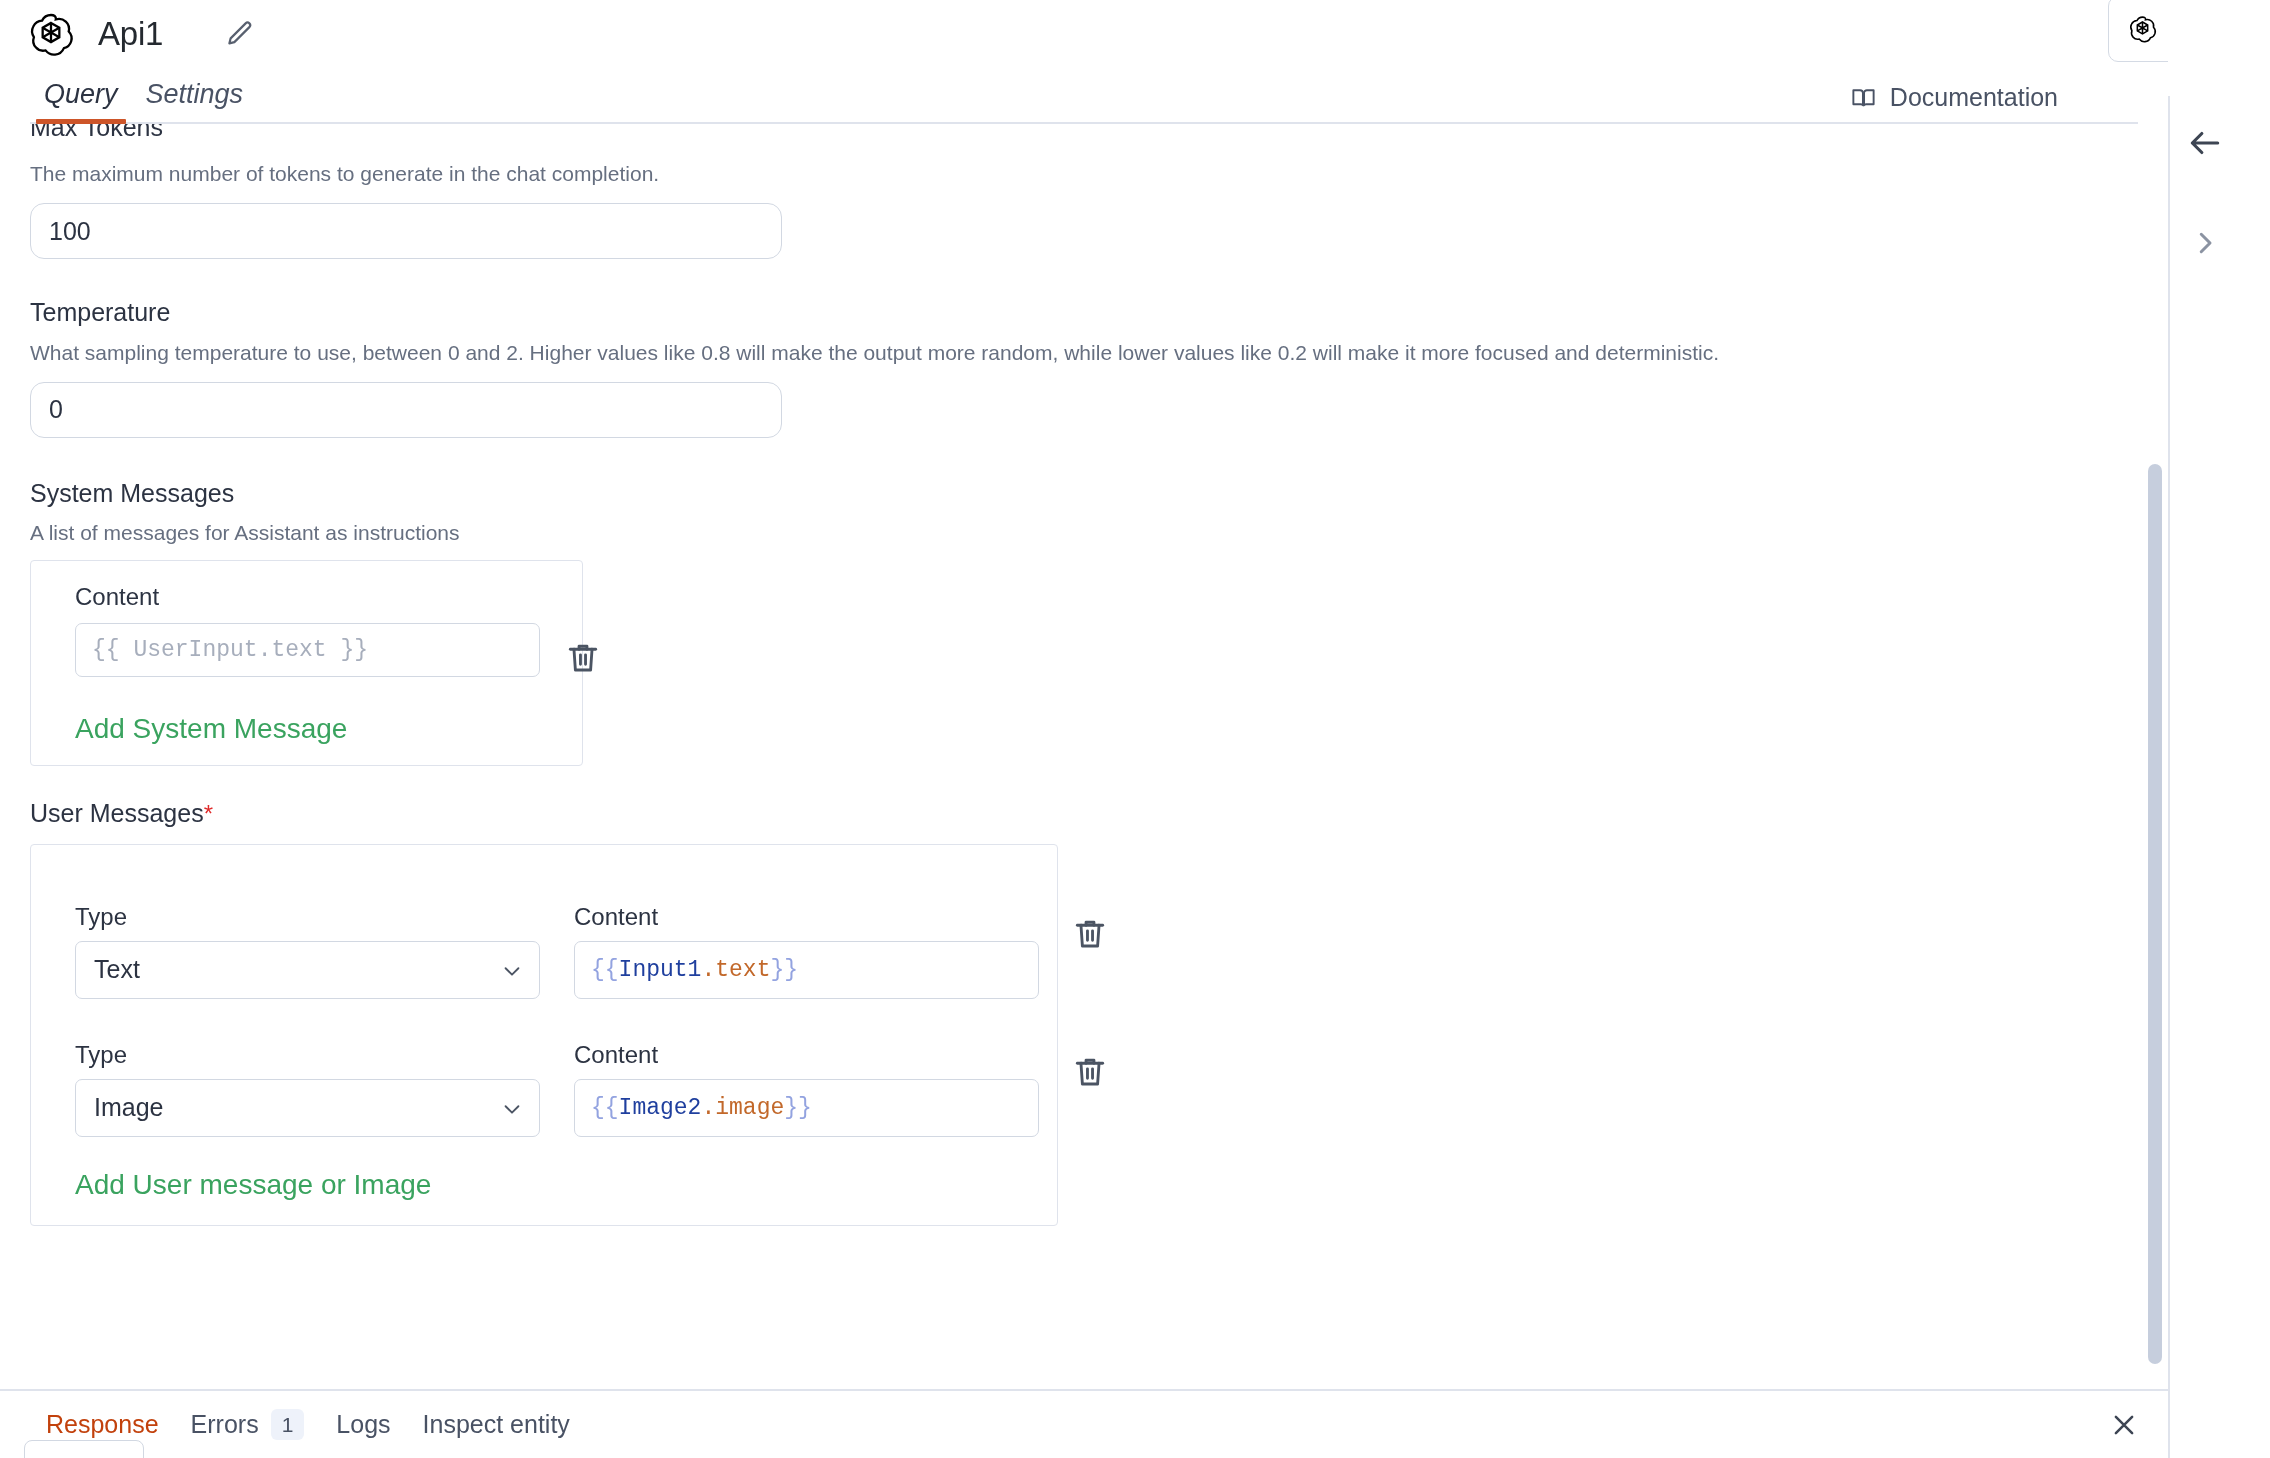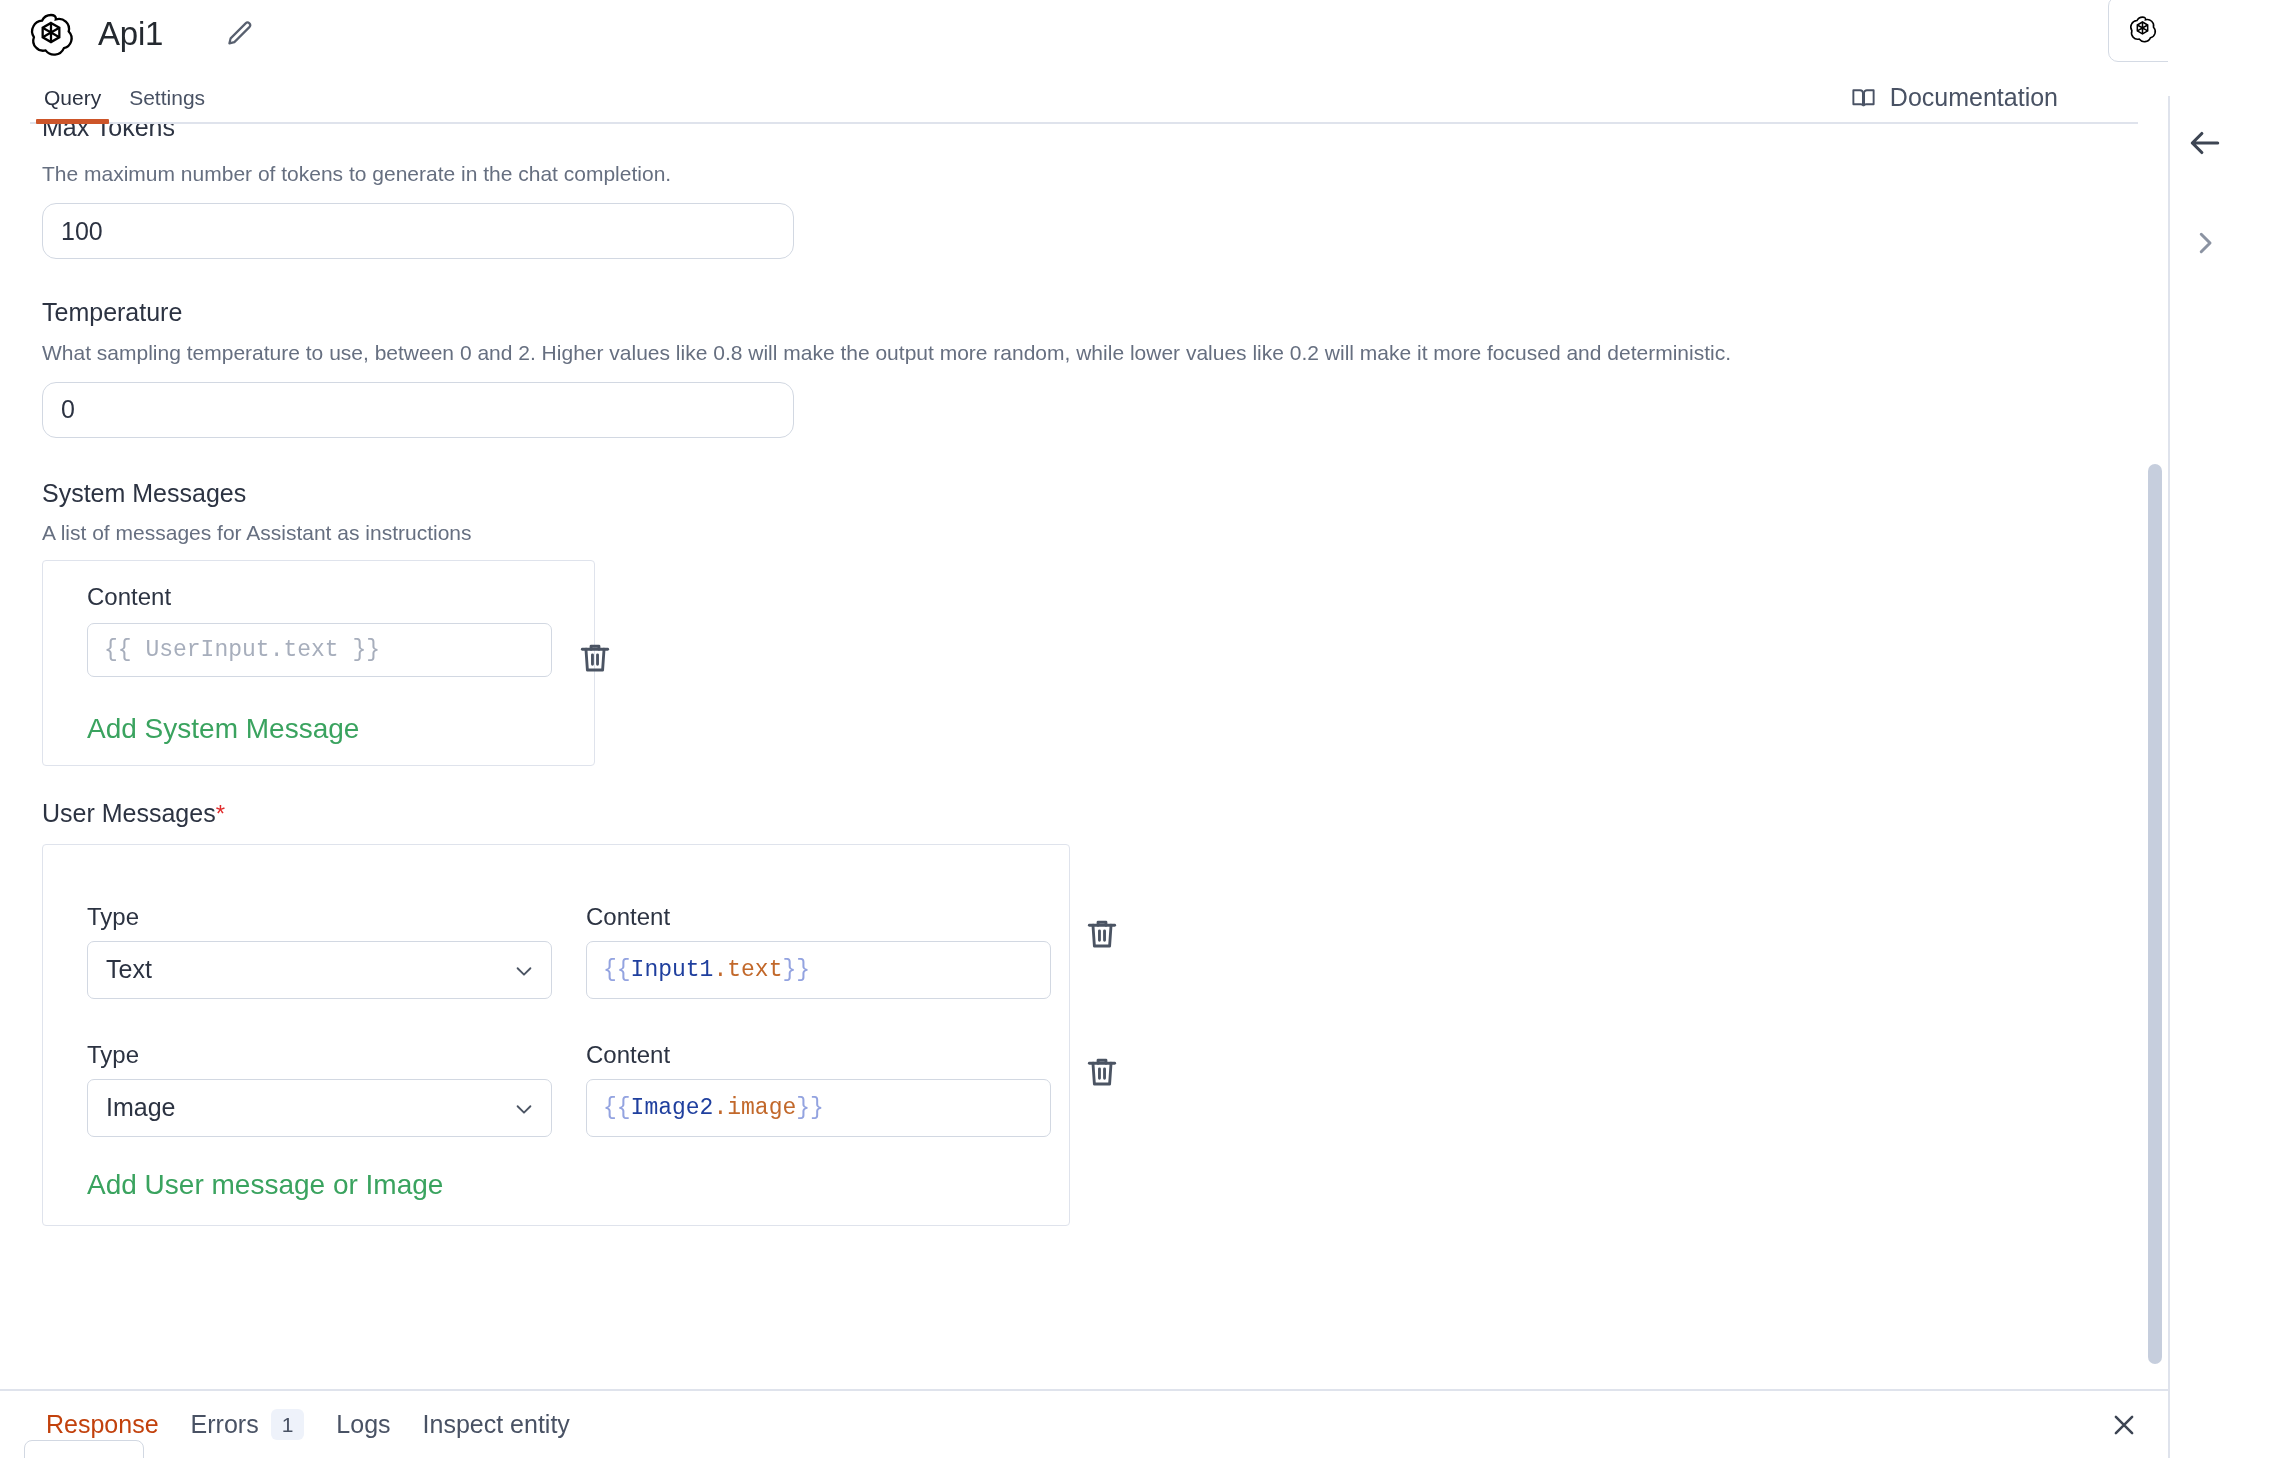--- a/index.html
+++ b/index.html
@@ -63,40 +63,40 @@
     position: absolute; left: 0; top: 68px;
     width: 2168px; height: 56px;
     display: flex; align-items: flex-end;
   }
   .tabbar::after {
     content: ""; position: absolute; left: 30px; right: 30px; bottom: 0;
     height: 2px; background: #dfe3ec;
   }
   .tabs { display: flex; align-items: flex-end; padding-left: 30px; gap: 0; }
   .tab {
-    position: relative; font-size: 21px; color: #495264;
-    padding: 0 14px 14px 14px; cursor: pointer; white-space: nowrap;
+    position: relative; font-size: 27px; color: #495264;
+    padding: 0 14px 14px 14px; cursor: pointer; white-space: nowrap; font-style: italic;
   }
   .tab.active { color: #2c3342; }
   .tab.active::after {
     content: ""; position: absolute; left: 6px; right: 6px; bottom: 0;
     height: 5px; background: #cd5529; border-radius: 1px; z-index: 2;
   }
   .doc-link {
     position: absolute; right: 110px; bottom: 12px;
     display: flex; align-items: center; gap: 13px;
     font-size: 25px; color: #495264; cursor: pointer; white-space: nowrap;
   }
   .doc-link .book-icon { width: 27px; height: 27px; flex: none; }
 
   
   .form-body {
     position: absolute; left: 0; top: 124px;
     width: 2168px; height: 1265px;
-    padding: 0 42px;
+    padding: 0 30px;
     overflow: hidden;
   }
   .field-block { margin-bottom: 0; }
   .field-label {
     font-size: 25px; color: #2c3342; line-height: 1.25;
     padding-top: 4px;
   }
   .field-label .req { color: #e02b2b; font-size: 24px; }
   .field-desc {
     font-size: 21px; color: #666f80; margin-top: 10px; line-height: 1.3;

